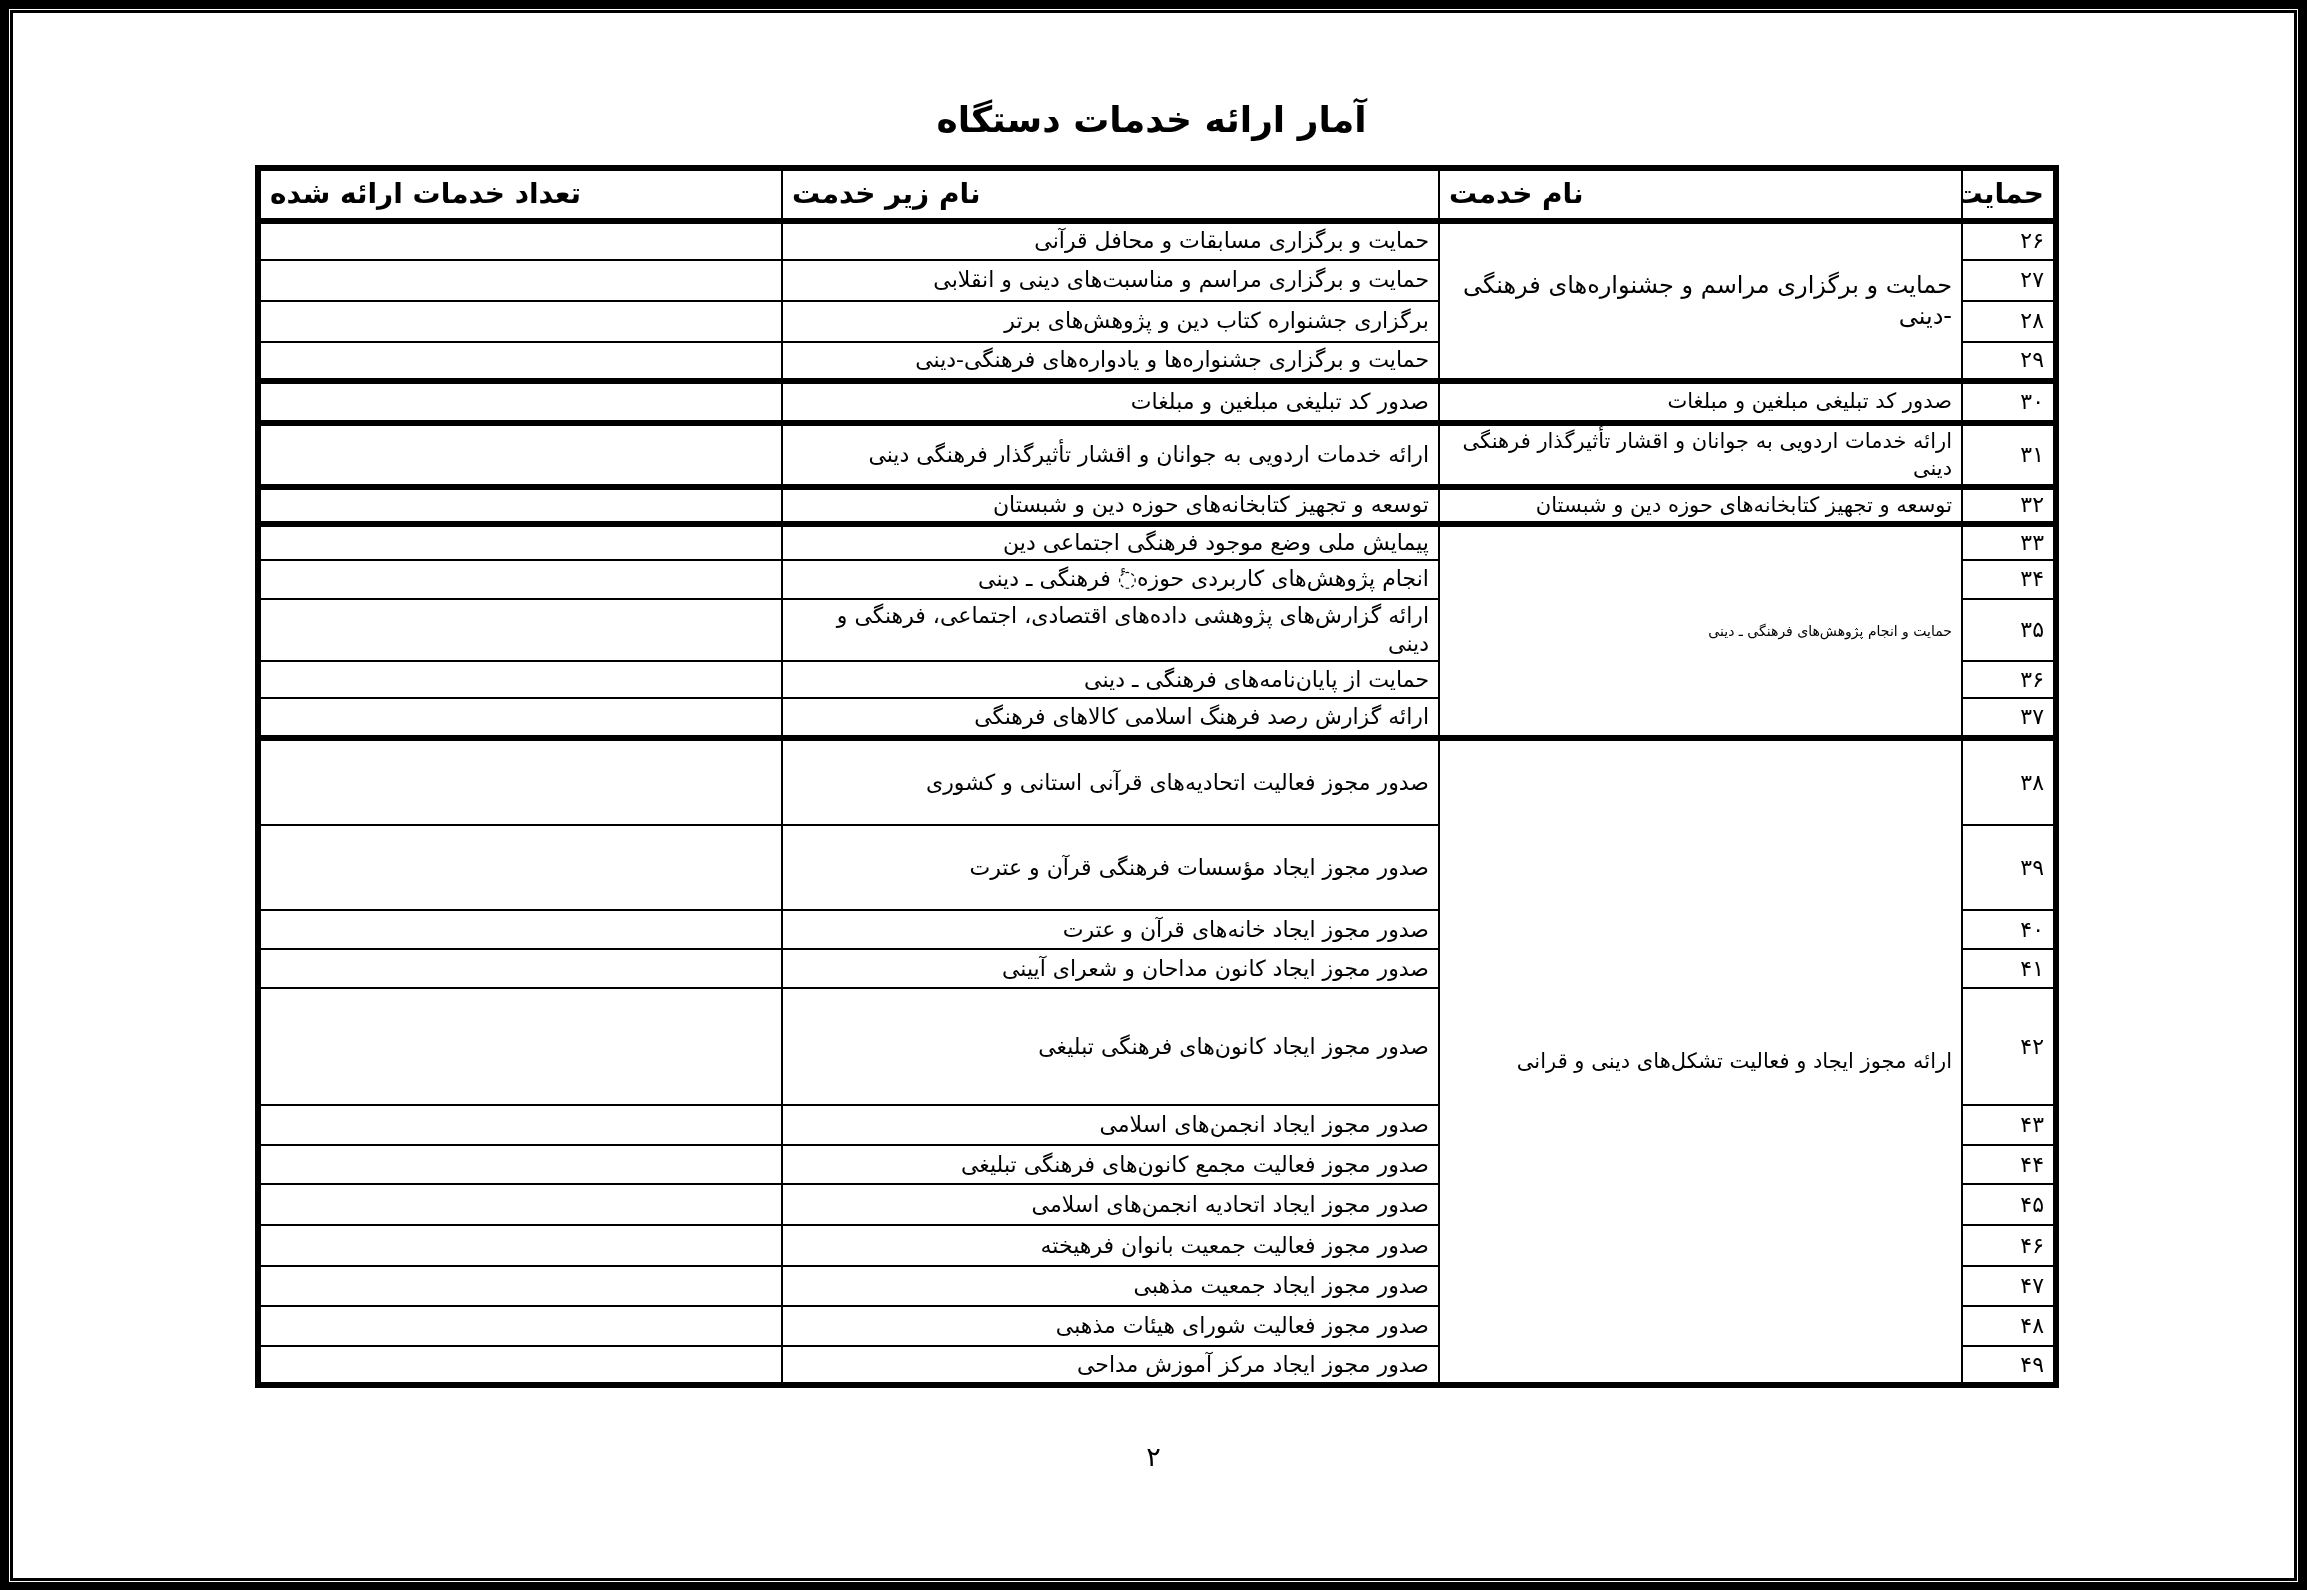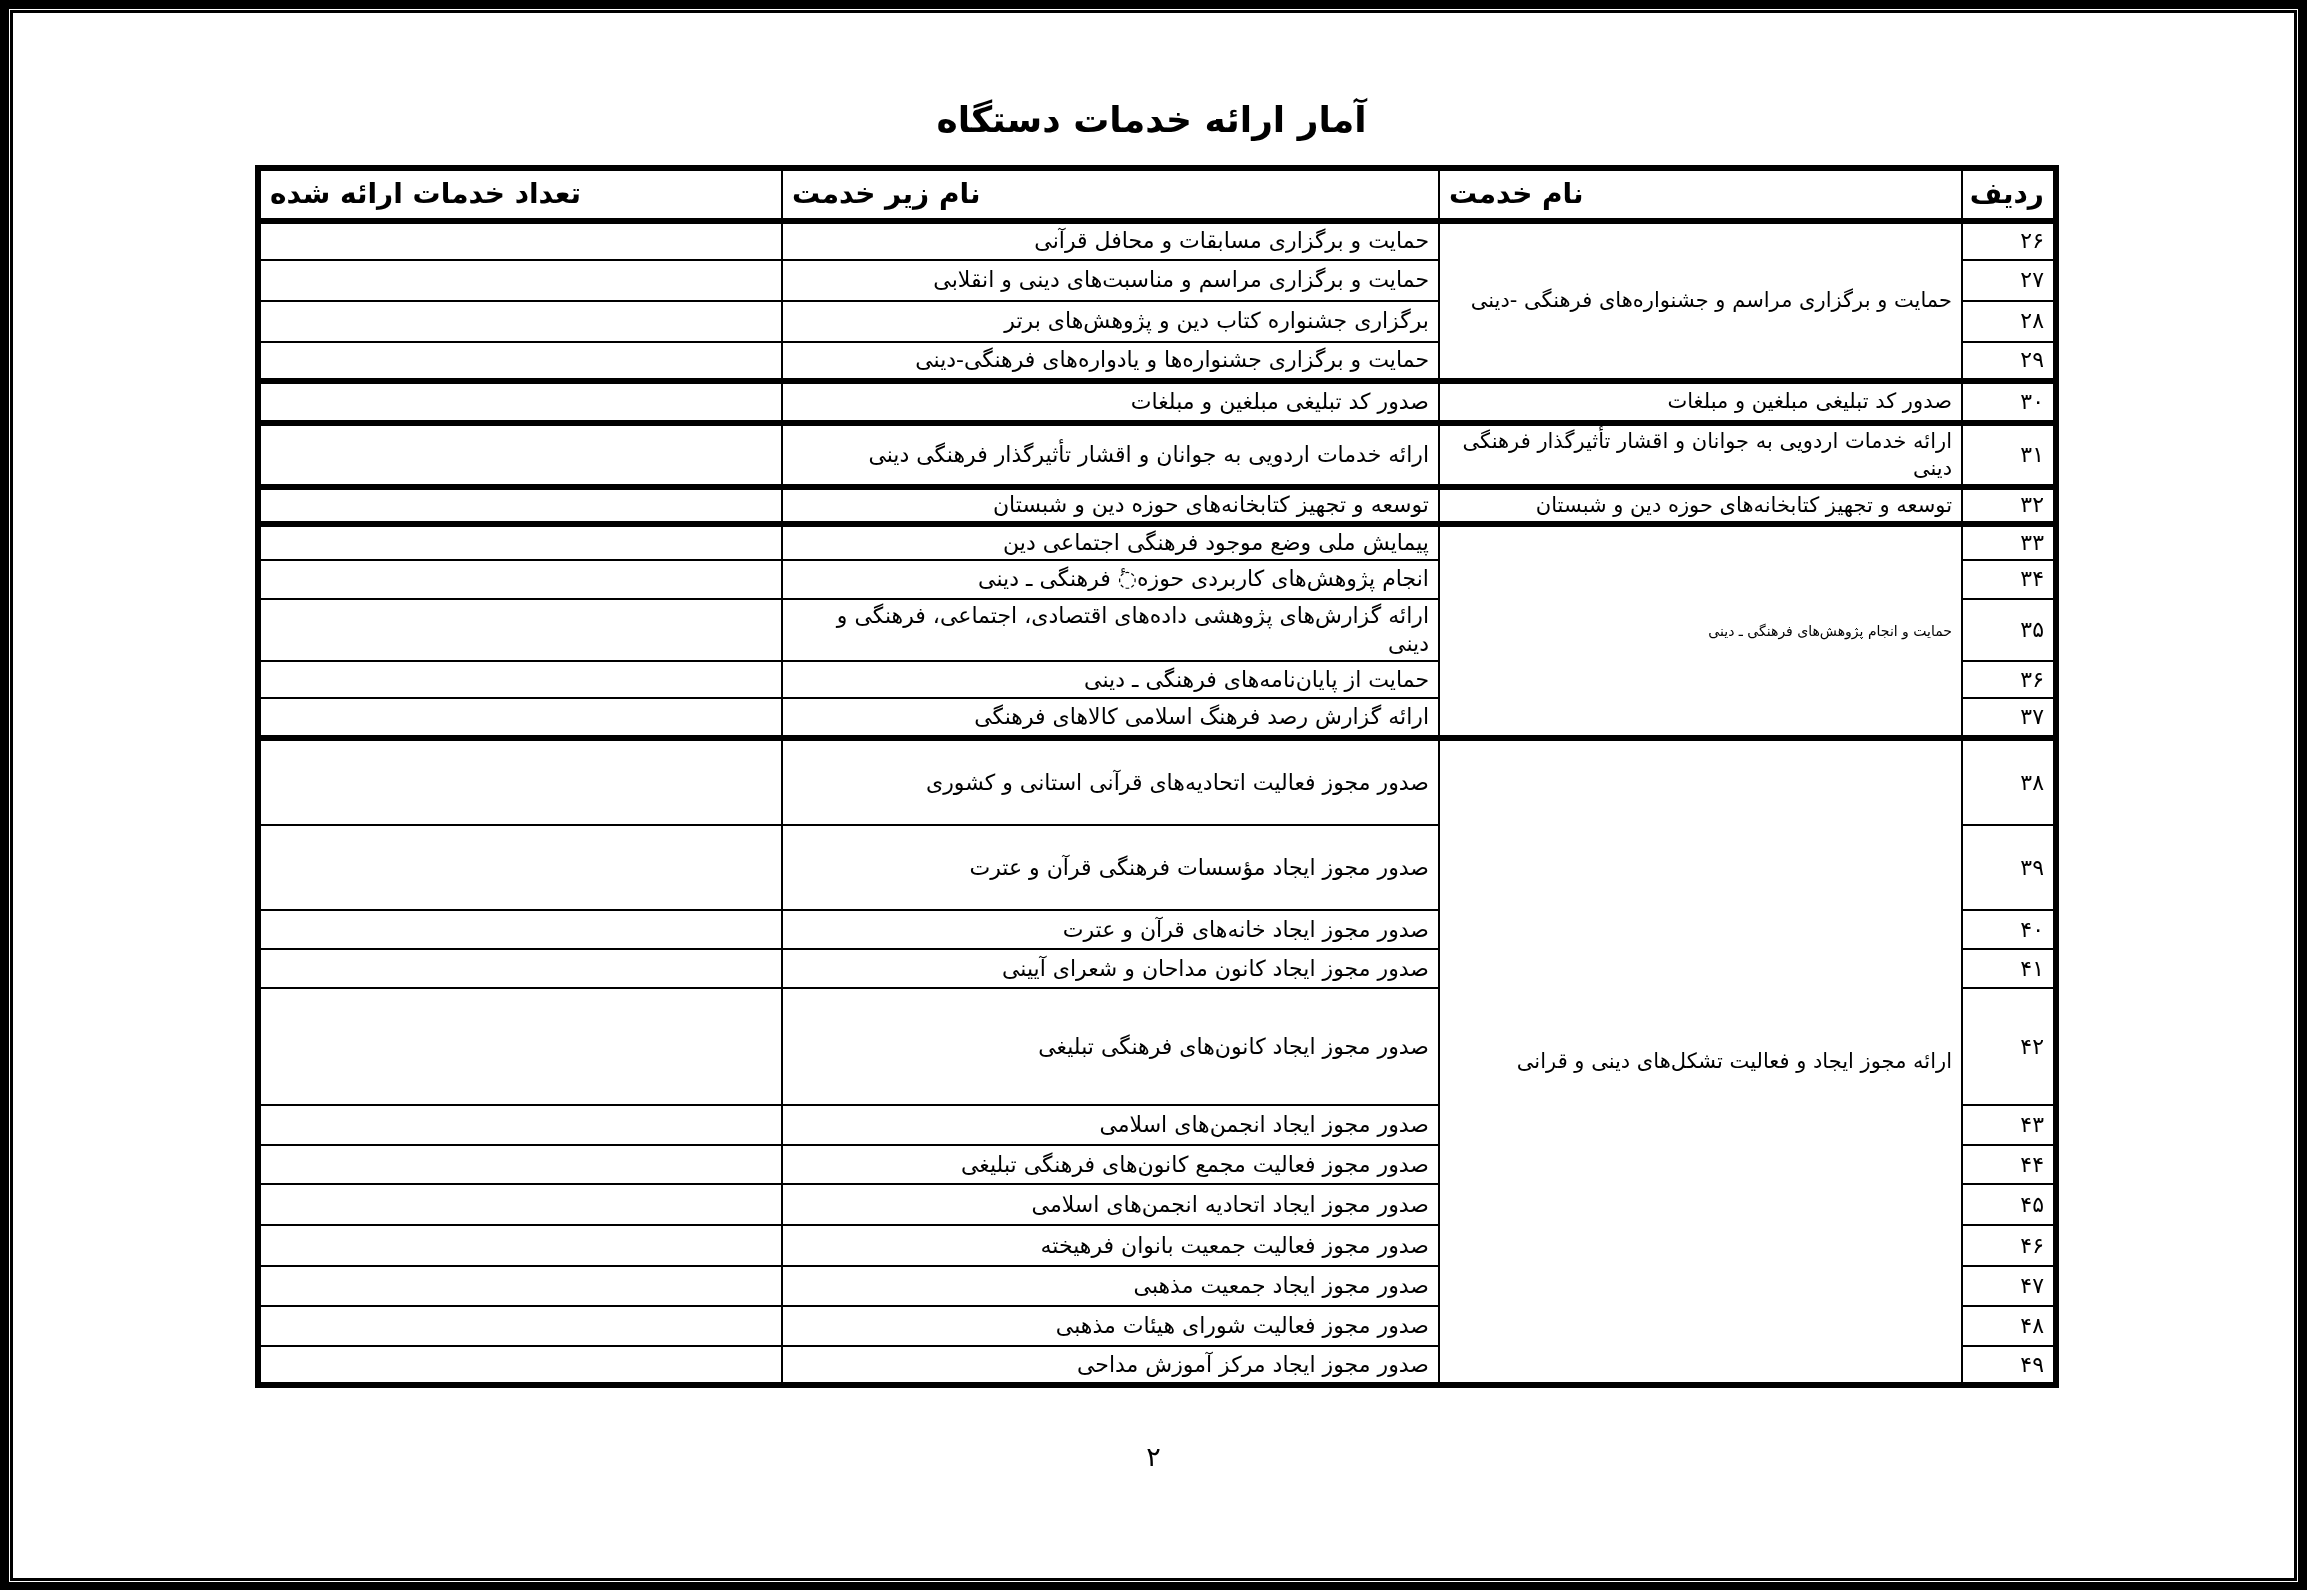--- a/index.html
+++ b/index.html
@@ -75,30 +75,30 @@
   <div class="tbl-wrap">
     <table class="svc">
       <colgroup>
         <col class="c-radif">
         <col class="c-service">
         <col class="c-subservice">
         <col class="c-count">
       </colgroup>
       <thead>
         <tr>
-          <th class="h-radif">ردیف</th>
+          <th class="h-radif">حمایت</th>
           <th class="h-service">نام خدمت</th>
           <th class="h-subservice">نام زیر خدمت</th>
           <th class="h-count">تعداد خدمات ارائه شده</th>
         </tr>
       </thead>
       <tbody id="tbl-body">
       <tr class="group-start" style="height: 39px;">
             <td class="cell-radif">۲۶</td>
-            <td class="cell-service" rowspan="4" style="font-size: 21px;">حمایت و برگزاری مراسم و جشنواره‌های فرهنگی -دینی</td>
+            <td class="cell-service" rowspan="4" style="font-size: 24px;">حمایت و برگزاری مراسم و جشنواره‌های فرهنگی -دینی</td>
             <td class="cell-subservice">حمایت و برگزاری مسابقات و محافل قرآنی</td>
             <td class="cell-count"></td>
           </tr>
           <tr style="height: 41px;">
             <td class="cell-radif">۲۷</td>
             <td class="cell-subservice">حمایت و برگزاری مراسم و مناسبت‌های دینی و انقلابی</td>
             <td class="cell-count"></td>
           </tr>
           <tr style="height: 41px;">
             <td class="cell-radif">۲۸</td>

